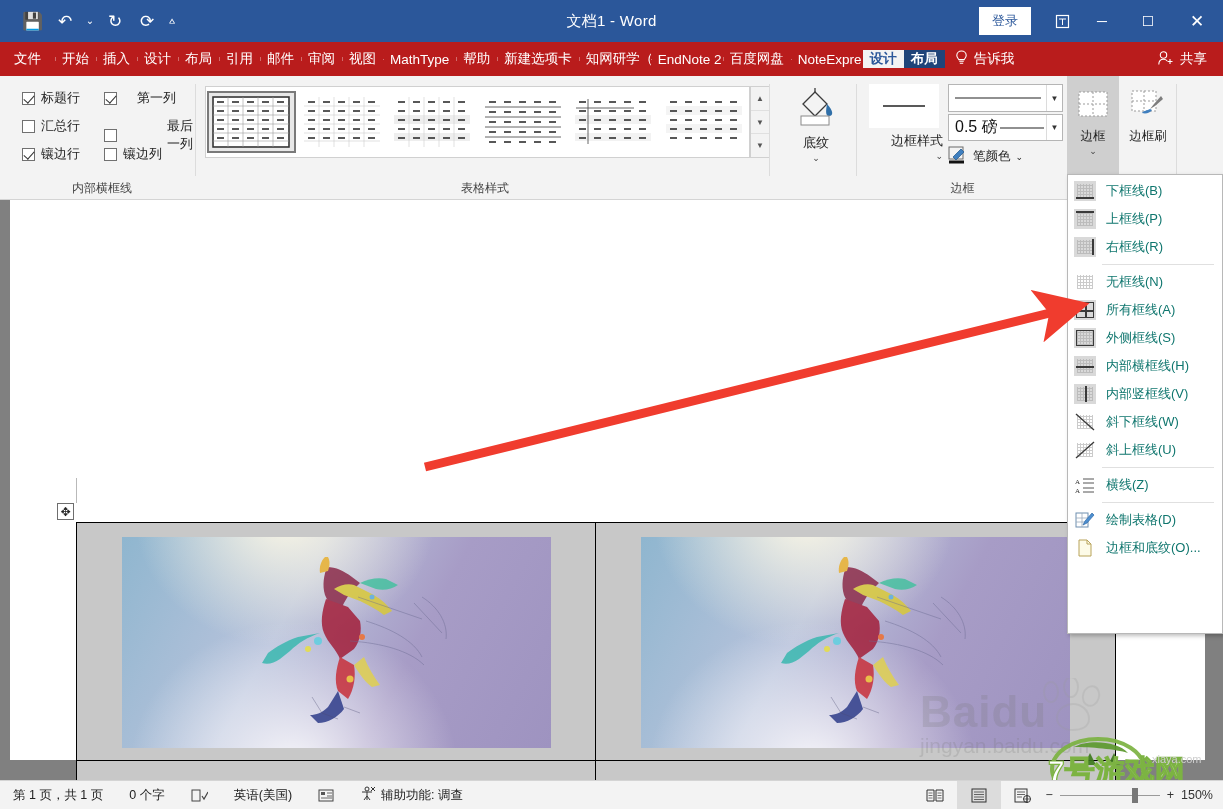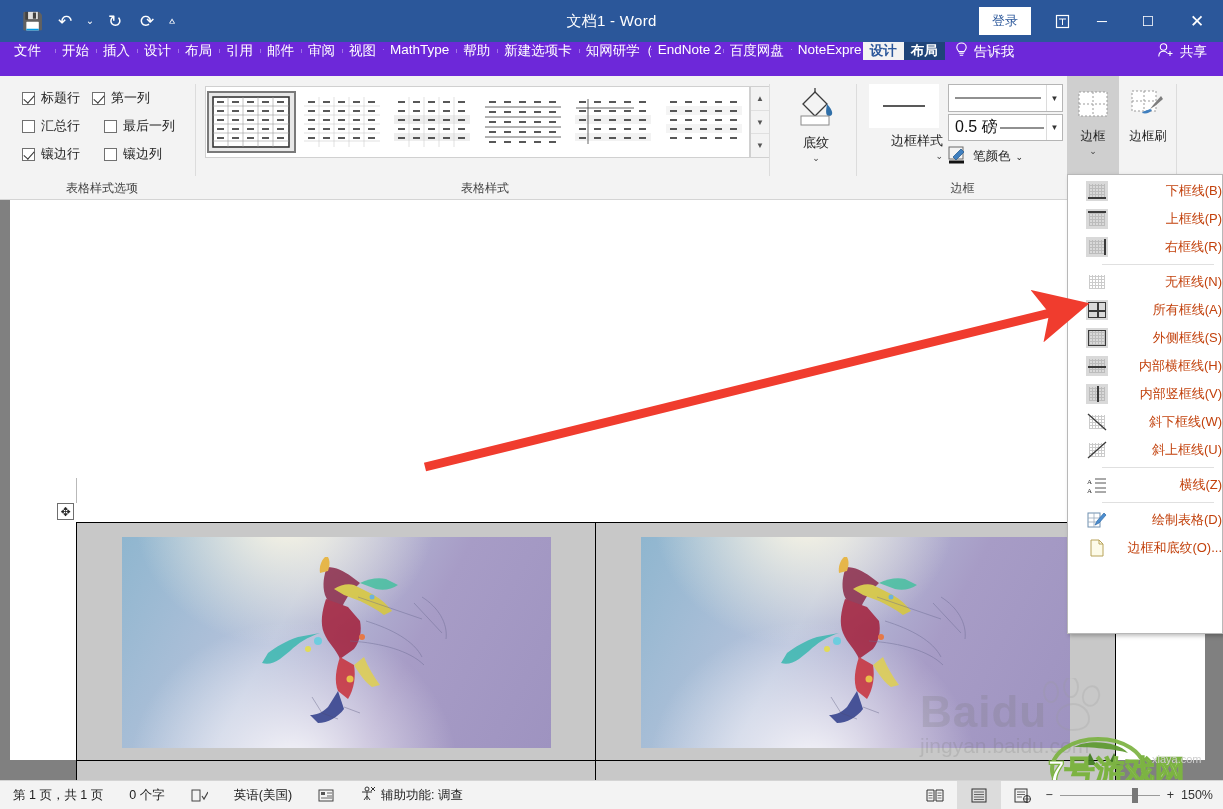--- a/index.html
+++ b/index.html
@@ -33,21 +33,21 @@
     background:#ffffff; color:#2b579a; font-size:13px;
     padding:4px 12px; margin-right:14px; border:1px solid #ffffff;
   }
   .ribbon-display { width:34px; height:42px; display:flex; align-items:center; justify-content:center; color:#fff; font-size:15px;}
   .wbtn { width:46px; height:42px; display:flex; align-items:center; justify-content:center; color:#fff; font-size:14px; }
   .wbtn.close { width:52px; font-size:17px; }
 
   
   .tabstrip {
     position:absolute; left:0; top:42px; width:1223px; height:34px;
-    background:#6d28d9; color:#ffffff; display:flex; align-items:flex-start;
+    background:#b91c1c; color:#ffffff; display:flex; align-items:center;
     font-size:13.5px; white-space:nowrap;
   }
   .tab {
     display:flex; align-items:center; padding:0 7px; color:#ffffff;
     position:relative;
   }
   .tab.file { padding:0 14px; }
   .tab.sep:before {
     content:""; position:absolute; left:0; top:7px; bottom:7px; width:1px;
     background:rgba(255,255,255,0.35);
@@ -144,21 +144,21 @@
       linear-gradient(118deg, #8fb6cf 0%, #b9c3dc 38%, #a79cc6 65%, #9e93c0 100%);
   }
   .figure { position:absolute; width:100%; height:100%; }
 
   
   .menu {
     position:absolute; left:1067px; top:174px; width:156px; height:460px;
     background:#ffffff; border:1px solid #b8b8b8; box-shadow:2px 2px 4px rgba(0,0,0,0.25);
     padding:2px 0;
   }
-  .mi { height:28px; display:flex; align-items:center; padding-left:18px; font-size:13px; color:#c2410c;justify-content:space-between; }
+  .mi { height:28px; display:flex; align-items:center; padding-left:6px; font-size:13px; color:#0f766e; }
   .mi .mi-ico {
     width:22px; height:20px; margin-right:10px; flex:none;
     background:#ffffff; border:1px solid #d9d9d9; position:relative;
   }
   .mi.boxed .mi-ico { background:#d9d9d9; }
   .mi-sep { height:1px; background:#e0e0e0; margin:3px 8px 3px 34px; }
 
   
   .dots { position:absolute; inset:2px; background-image:
       repeating-linear-gradient(0deg, #a9a9a9 0 1px, transparent 1px 3px),
@@ -269,41 +269,41 @@
     </div>
   </div>
 
   <div class="ribbon">
 
     <div class="grp tso">
       <div class="row" style="left:14px; top:13px;">
         <span class="cb on"></span>
         <span>标题行</span>
       </div>
-      <div class="row" style="left:84px; top:13px;">
+      <div class="row" style="left:96px; top:13px;gap:14px;">
         <span class="cb on"></span>
         <span>第一列</span>
       </div>
       <div class="row" style="left:14px; top:41px;">
         <span class="cb"></span>
         <span>汇总行</span>
       </div>
-      <div class="row" style="left:96px; top:41px;">
+      <div class="row" style="left:96px; top:41px;gap:44px;">
         <span class="cb"></span>
         <span>最后一列</span>
       </div>
       <div class="row" style="left:14px; top:69px;">
         <span class="cb on"></span>
         <span>镶边行</span>
       </div>
       <div class="row" style="left:96px; top:69px;">
         <span class="cb"></span>
         <span>镶边列</span>
       </div>
-      <div class="grp-label">表格样式选项</div>
+      <div class="grp-label">内部横框线</div>
       <div class="grp-div" style="left:187px;"></div>
     </div>
 
     <div class="grp tsg">
       <div class="gallery">
         <div class="gal-item sel">
           <svg class="mini" viewBox="0 0 78 52">
               <rect x="1" y="1" width="76" height="50" fill="#fff" stroke="#333" stroke-width="1.6"></rect>
             <g stroke="#9a9a9a" stroke-width=".6">
                 <path d="M16 1V51M31 1V51M46 1V51M61 1V51M1 10H77M1 19H77M1 28H77M1 37H77M1 45H77"></path>

